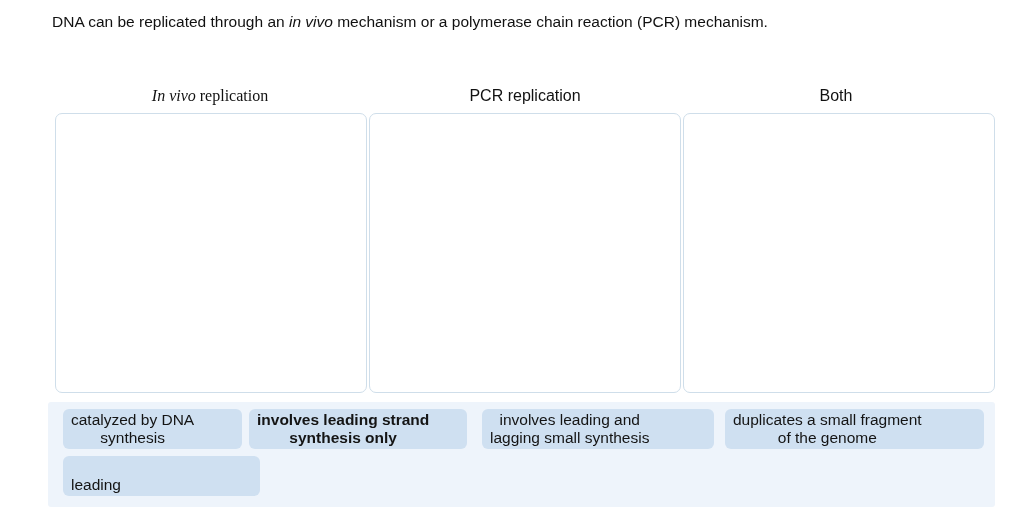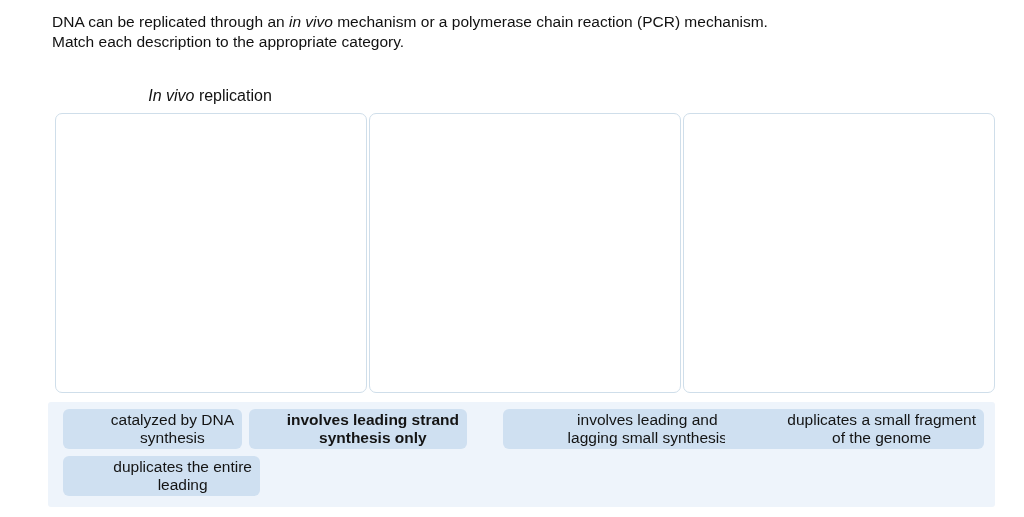--- a/index.html
+++ b/index.html
@@ -40,21 +40,21 @@
   .col-header {
     position: absolute;
     top: 0;
     text-align: center;
     font-size: 16px;
     line-height: 20px;
     color: #111111;
     white-space: nowrap;
   }
   .col-header .it { font-style: italic; }
-  .ch0 { left: 0px;   width: 310px; }
+  .ch0 { left: 0px;   width: 310px; font-family: Liberation Serif, serif; }
   .ch1 { left: 315px; width: 310px; }
   .ch2 { left: 626px; width: 310px; }
 
   
   .zones {
     position: absolute;
     left: 55px;
     top: 113px;
     width: 940px;
     height: 280px;
@@ -92,41 +92,46 @@
 
   .chip {
     position: absolute;
     top: 0;
     height: 40px;
     box-sizing: border-box;
     background: #cfe0f1;
     border-radius: 6px;
     display: flex;
     align-items: center;
-    justify-content: flex-end;
+    justify-content: flex-start;
     text-align: center;
     font-size: 15.5px;
     line-height: 18px;
     color: #141414;
     padding: 0 8px;
     cursor: move;
     user-select: none;
   }
 </style>
 </head>
 <body>
 
 <div class="prompt">
   <span>DNA can be replicated through an </span><span class="it">in vivo</span><span> mechanism or a polymerase chain reaction (PCR) mechanism.</span><br>
-  <span>Match each description to the appropriate category.</span>
 </div>
 
 <div class="headers">
   <div class="col-header ch0">
     <span class="it">In vivo</span><span> replication</span>
+  </div>
+  <div class="col-header ch1">
+    <span>PCR replication</span>
+  </div>
+  <div class="col-header ch2">
+    <span>Both</span>
   </div>
 </div>
 
 <div class="zones">
   <div class="dropzone dz0"></div>
   <div class="dropzone dz1"></div>
   <div class="dropzone dz2"></div>
 </div>
 
 <div class="tray">
@@ -136,34 +141,34 @@
         <span>catalyzed by DNA</span><br>
         <span>synthesis</span>
       </span>
     </div>
     <div class="chip" style="left:186px;width:218px;font-weight:bold;">
       <span>
         <span>involves leading strand</span><br>
         <span>synthesis only</span>
       </span>
     </div>
-    <div class="chip" style="left:419px;width:232px;margin-left:21px;">
+    <div class="chip" style="left:419px;width:232px;">
       <span>
         <span>involves leading and</span><br>
         <span>lagging small synthesis</span>
       </span>
     </div>
     <div class="chip" style="left:662px;width:259px;padding-left:8px;">
       <span>
         <span>duplicates a small fragment</span><br>
         <span>of the genome</span>
       </span>
     </div>
   </div>
   <div class="tray-row row2">
     <div class="chip" style="left:0px;width:197px;">
       <span>
-        <span>duplicates the entire</span><br>
+        <br>
         <span>leading</span>
       </span>
     </div>
   </div>
 </div>
 
 </body></html>

